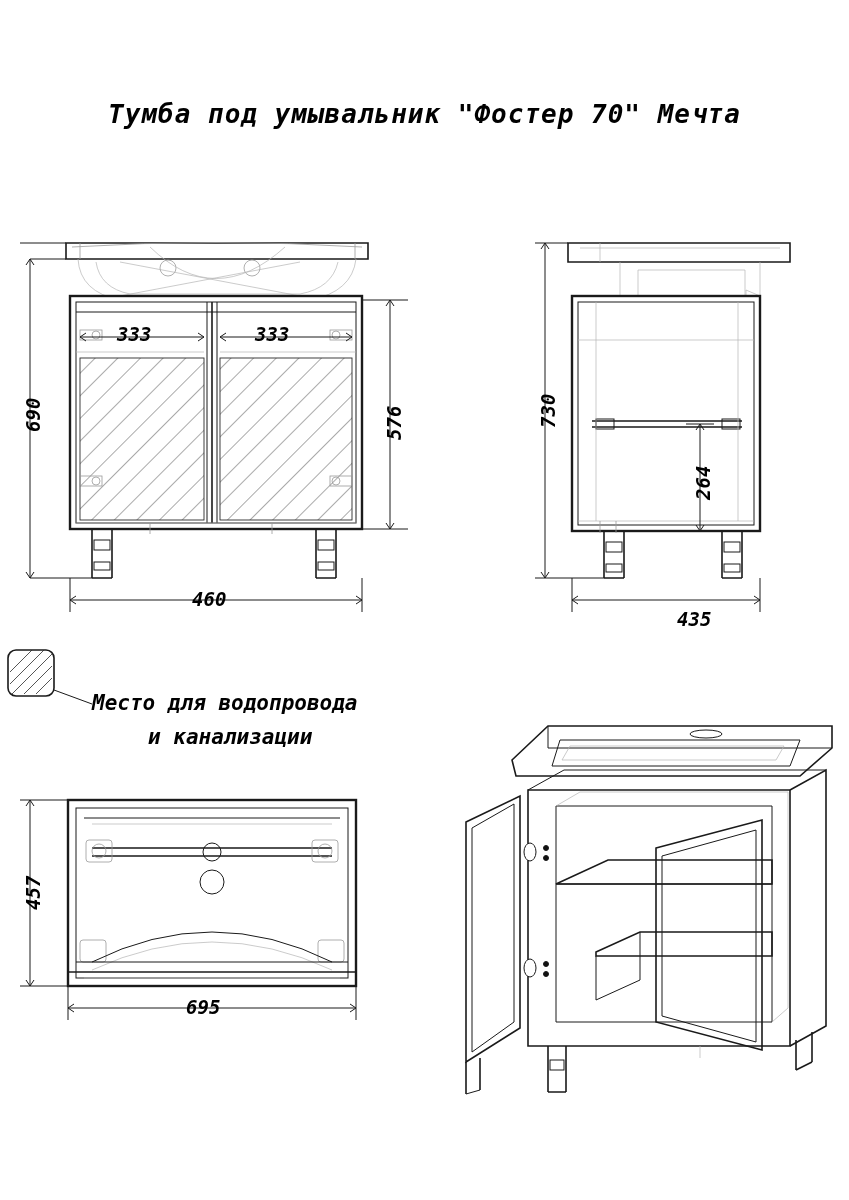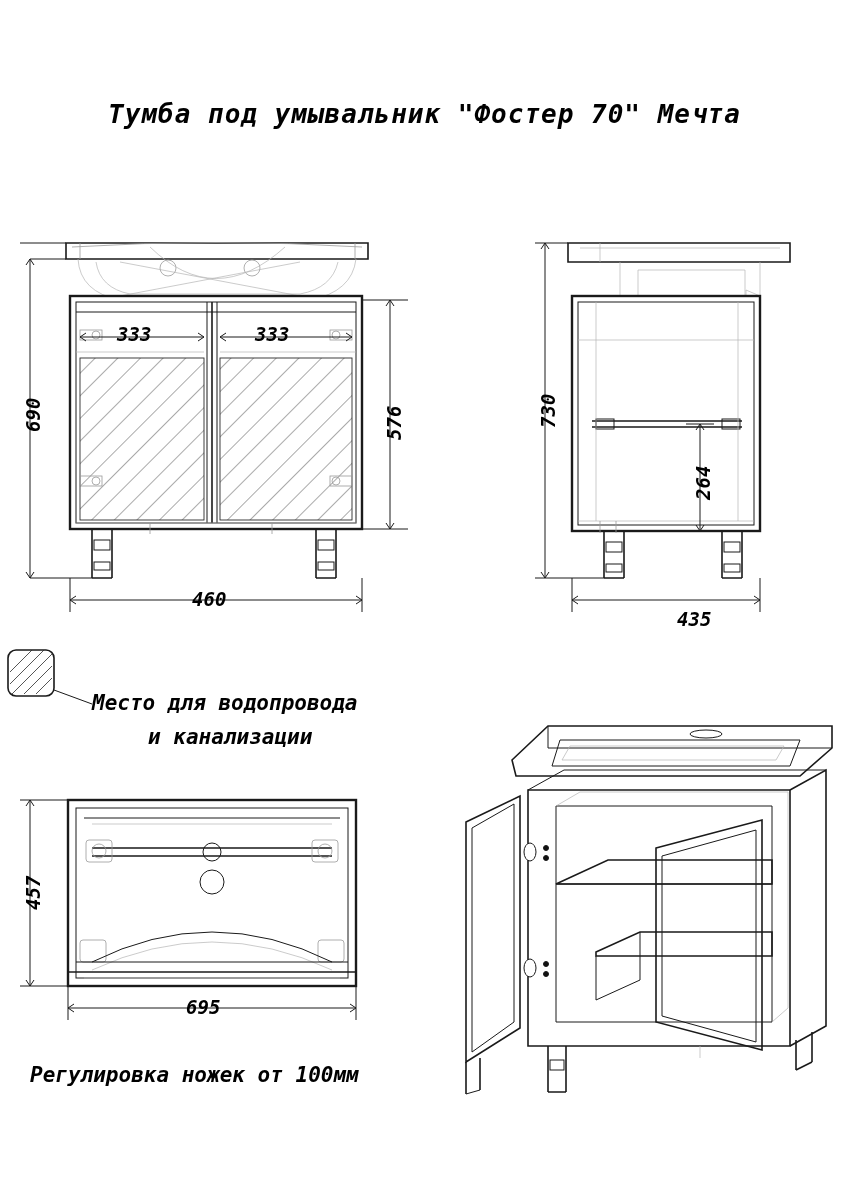--- a/index.html
+++ b/index.html
@@ -290,15 +290,14 @@
 
   <div class="dim vert" style="left:537px; top:428px;">730</div>
   <div class="dim vert" style="left:692px; top:500px;">264</div>
   <div class="dim" style="left:643px; top:608px;margin-left:34px;">435</div>
 
   <div class="dim vert" style="left:22px; top:910px;">457</div>
   <div class="dim" style="left:186px; top:996px;">695</div>
 
   <div class="note" style="left:92px; top:688px;">Место для водопровода</div>
   <div class="note" style="left:148px; top:722px;">и канализации</div>
-  <div class="note" style="left:30px; top:1060px;">Регулировка ножек от 100мм</div>
 
 </div>
 
 </body></html>

